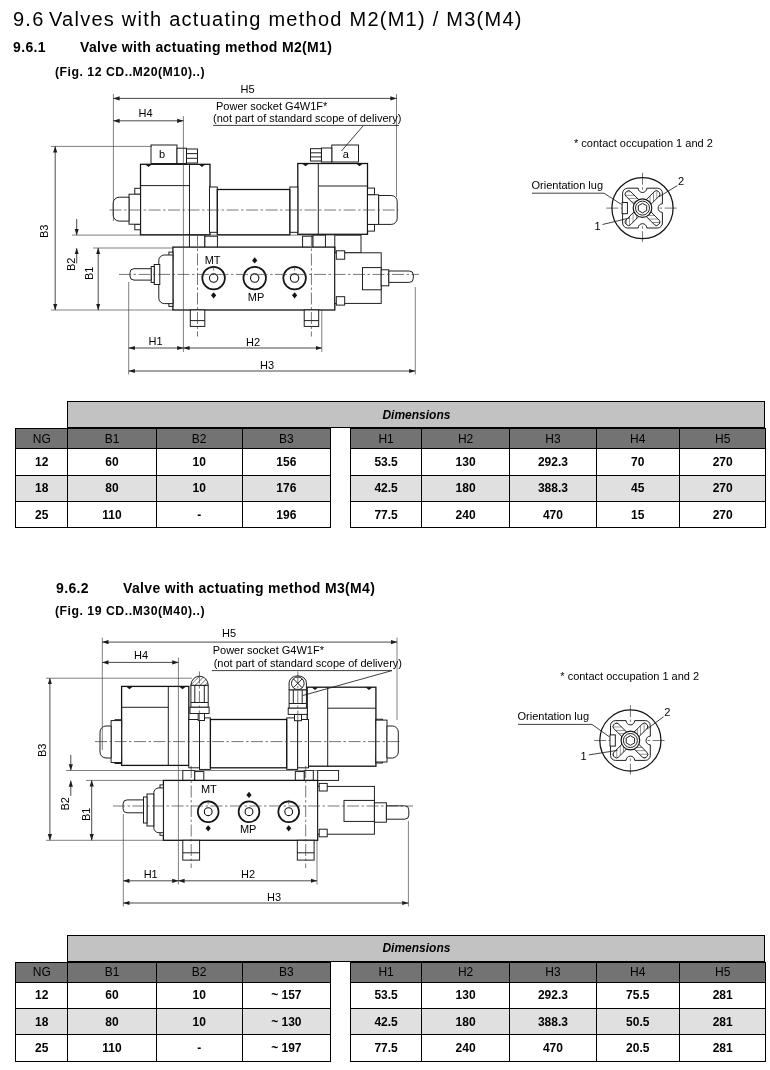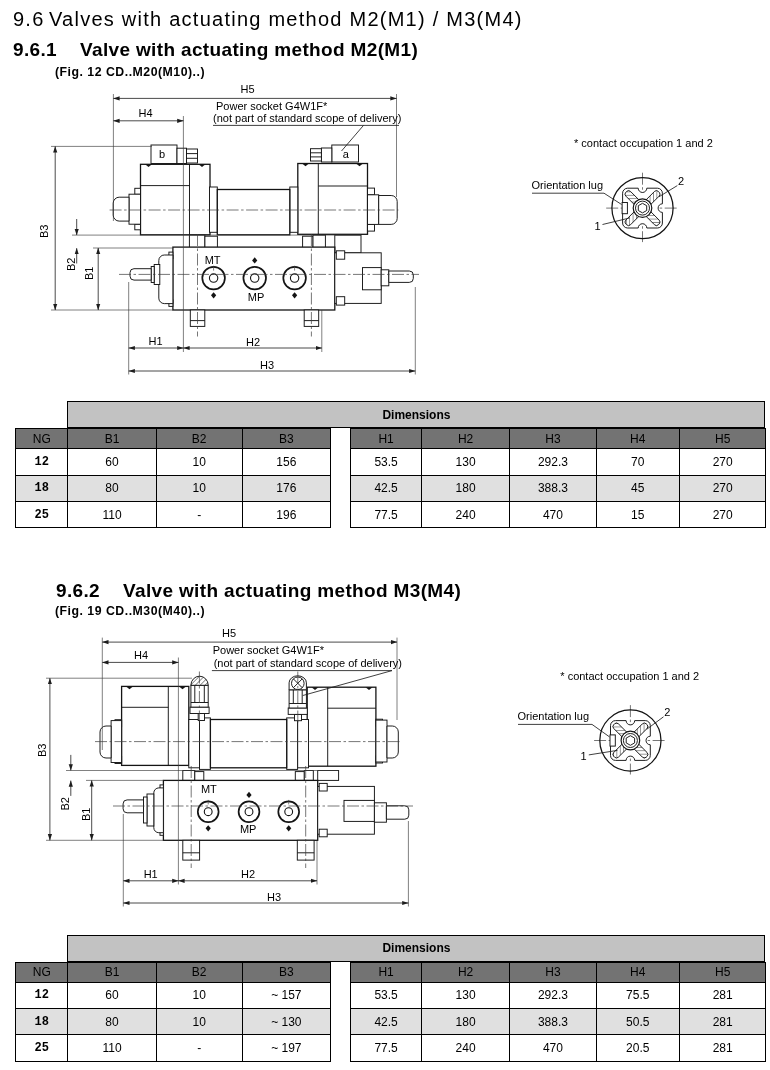--- a/index.html
+++ b/index.html
@@ -2,21 +2,21 @@
 <html><head>
 <meta charset="utf-8">
 <style>
   * { margin:0; padding:0; box-sizing:border-box; }
   html,body { width:770px; height:1070px; background:#ffffff; font-family:"Liberation Sans", sans-serif; color:#000; position:relative; overflow:hidden; }
   .abs { position:absolute; }
 
   
   .title-row { left:13px; top:7.2px; font-size:20px; font-weight:normal; letter-spacing:1.25px; line-height:1.2; white-space:nowrap; }
   .title-row .num { display:inline-block; width:36px; }
-  .sec-row { font-size:19px; font-weight:bold; letter-spacing:0.35px; line-height:1.2; white-space:nowrap; }
+  .sec-row { font-size:14px; font-weight:bold; letter-spacing:0.35px; line-height:1.2; white-space:nowrap; }
   .sec-row .num { display:inline-block; width:67px; }
   .fig-row { font-size:12.3px; font-weight:bold; letter-spacing:0.5px; line-height:1.2; white-space:nowrap;margin-left:40px; }
 
   
   svg text { font-family:"Liberation Sans", sans-serif; }
   .o1 { fill:#fff; stroke:#141414; stroke-width:1.3; }
   .o2 { fill:#fff; stroke:#141414; stroke-width:0.95; }
   .ln  { fill:none; stroke:#141414; stroke-width:0.95; }
   .ext { fill:none; stroke:#3c3c3c; stroke-width:0.65; }
   .cl  { fill:none; stroke:#3c3c3c; stroke-width:0.7; stroke-dasharray:12 2.5 2.5 2.5; }
@@ -24,27 +24,27 @@
   .dime{ fill:none; stroke:#1d1d1d; stroke-width:0.8; marker-end:url(#arr); }
   .lead{ fill:none; stroke:#1d1d1d; stroke-width:0.85; }
   .blk { fill:#141414; stroke:none; }
   .arm { fill:url(#hat); stroke:#141414; stroke-width:0.9; }
   .lbl { font-size:11px; fill:#000; }
   .mid { text-anchor:middle; }
   .pc  { fill:#fff; stroke:#141414; stroke-width:1.7; }
   .pci { fill:#fff; stroke:#141414; stroke-width:1.1; }
 
   
-  .dimbar { height:27px; background:#c2c2c2; border:1px solid #000; display:flex; align-items:center; justify-content:center; font-size:12px; font-weight:bold; }
+  .dimbar { height:27px; background:#c2c2c2; border:1px solid #000; display:flex; align-items:center; justify-content:center; font-size:12px; font-weight:bold;font-style:italic; }
   table.dt { border-collapse:collapse; table-layout:fixed; }
   table.dt td, table.dt th { border:1px solid #000; text-align:center; vertical-align:middle; font-size:12px; padding:0; overflow:hidden; }
   table.dt th { background:#737373; font-weight:normal; height:20px; }
-  table.dt td { height:26.3px; font-weight:normal; background:#fff; }
+  table.dt td { height:26.3px; font-weight:bold; background:#fff; }
   table.dt tr.alt td { background:#e0e0e0; }
-  table.dt td.ng { font-weight:bold;font-family:Liberation Mono, monospace; }
+  table.dt td.ng { font-weight:bold; }
 </style>
 </head>
 <body>
 
 <div class="abs title-row">
   <span class="num">9.6</span><span>Valves with actuating method M2(M1) / M3(M4)</span>
 </div>
 
 <div class="abs sec-row" style="left:13px; top:38.7px;">
   <span class="num">9.6.1</span><span>Valve with actuating method M2(M1)</span>

